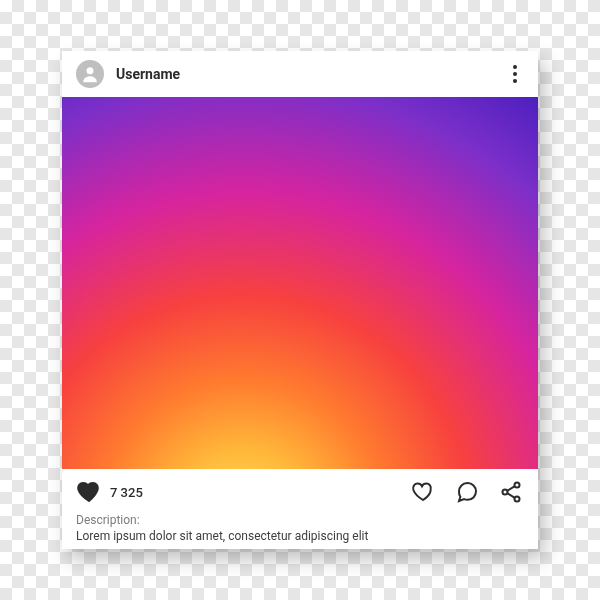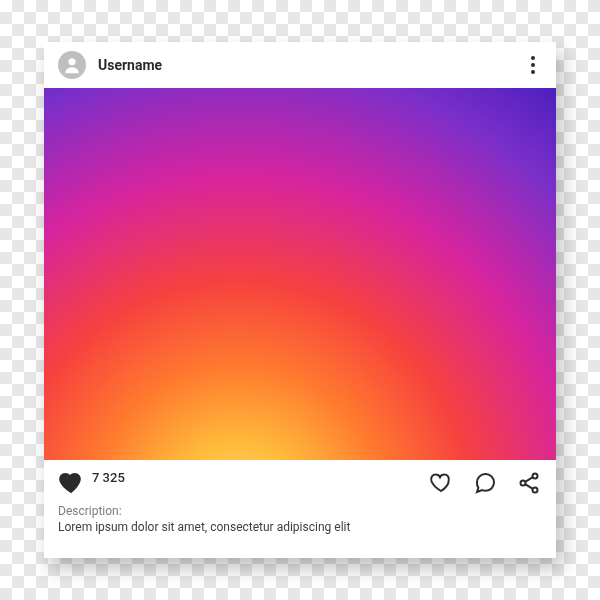--- a/index.html
+++ b/index.html
@@ -10,21 +10,21 @@
     background-image:
       linear-gradient(45deg, #e6e6e6 25%, transparent 25%, transparent 75%, #e6e6e6 75%),
       linear-gradient(45deg, #e6e6e6 25%, transparent 25%, transparent 75%, #e6e6e6 75%);
     background-size: 24px 24px;
     background-position: 0 0, 12px 12px;
     display: flex;
     align-items: center;
     justify-content: center;
   }
   .card {
-    width: 512px;
+    width: 476px;
     background: #fff;
     box-shadow: 6px 10px 18px rgba(0,0,0,0.25);
     position: relative;
   }
   
   .header {
     height: 46px;
     display: flex;
     align-items: center;
     padding: 0 14px;
@@ -68,21 +68,21 @@
   }
   
   .actions {
     display: flex;
     align-items: center;
     padding: 10px 14px 4px 14px;
     gap: 10px;
   }
   .like-count-wrap {
     display: flex;
-    align-items: flex-start;
+    align-items: center;
     gap: 8px;
     flex: 1;
   }
   .icon-btn {
     width: 26px; height: 26px;
     display: flex; align-items: center; justify-content: center;
     cursor: pointer;
   }
   .icon-btn svg { width: 24px; height: 24px; stroke: #2b2b2b; stroke-width: 2; fill: none; }
   .heart-filled svg { fill: #2b2b2b; stroke: #2b2b2b; }
@@ -91,21 +91,21 @@
     font-weight: 500;
     color: #2b2b2b;
   }
   .action-right {
     display: flex;
     gap: 18px;
     align-items: center;
   }
   
   .desc-block {
-    padding: 4px 14px 22px 14px;
+    padding: 4px 14px 4px 14px;
   }
   .desc-label {
     font-size: 12px;
     color: #7d7d7d;
     margin-bottom: 2px;
   }
   .desc-text {
     font-size: 12px;
     color: #404040;
     line-height: 1.3;

